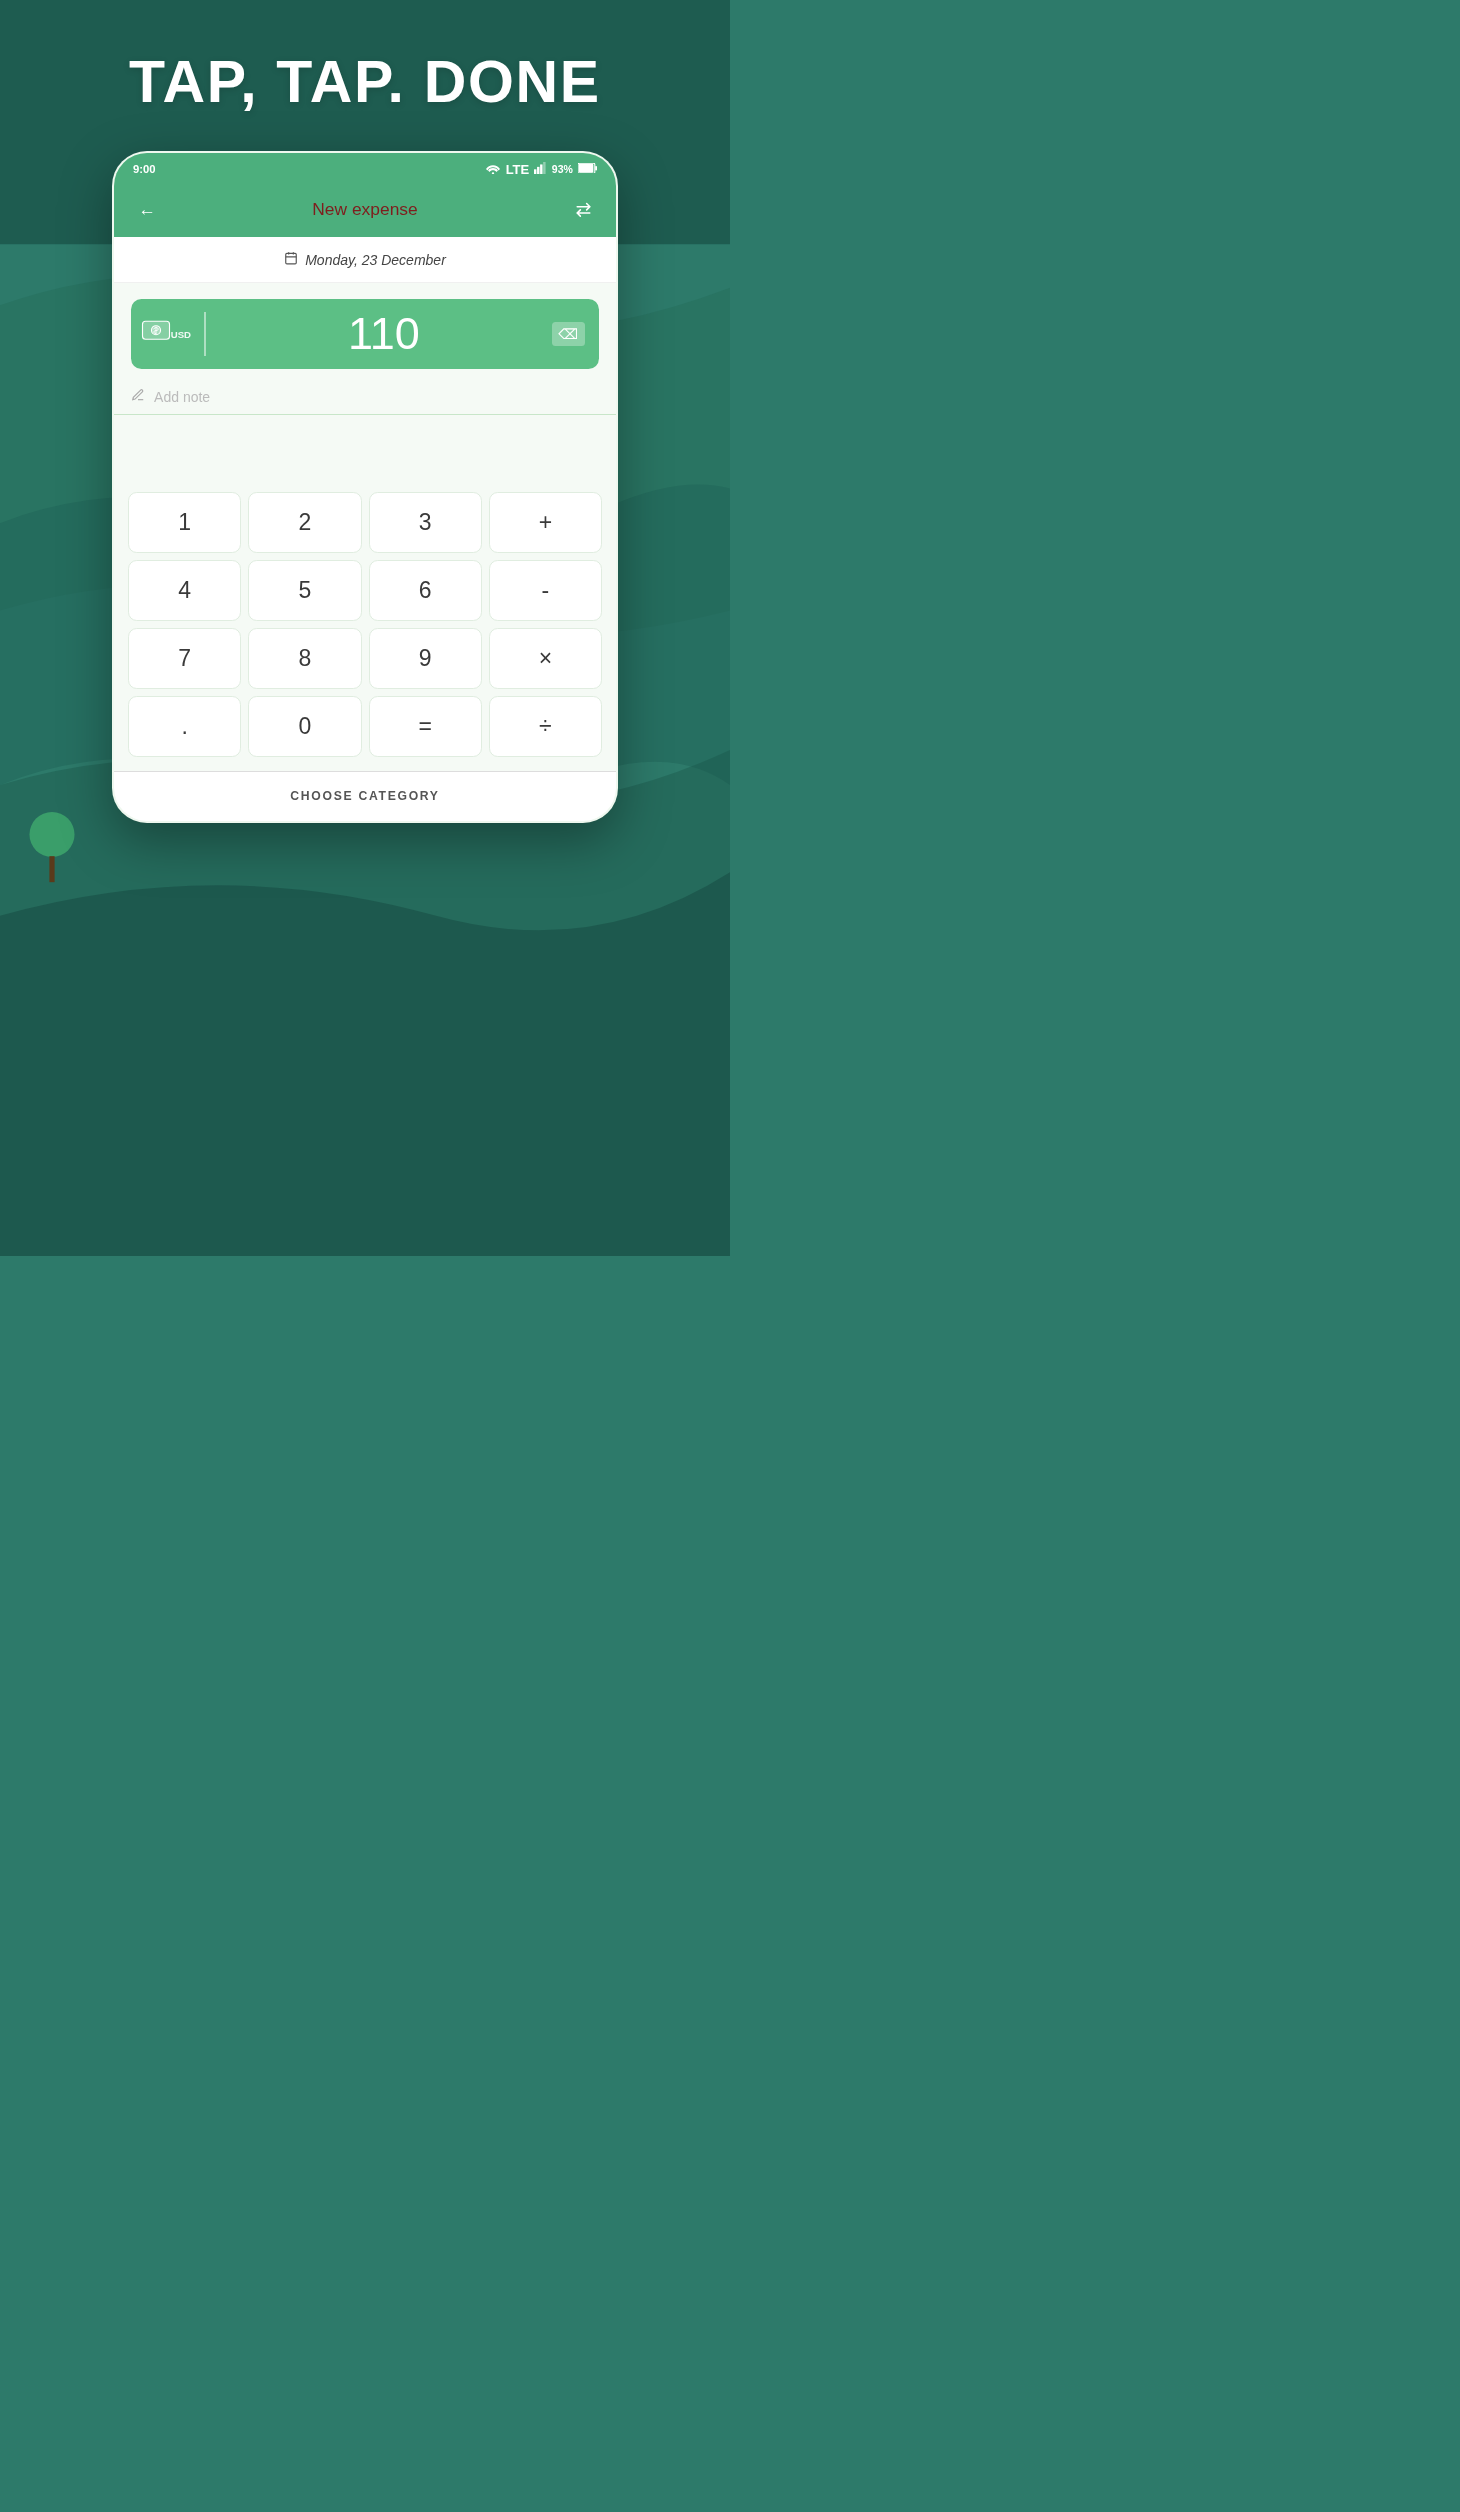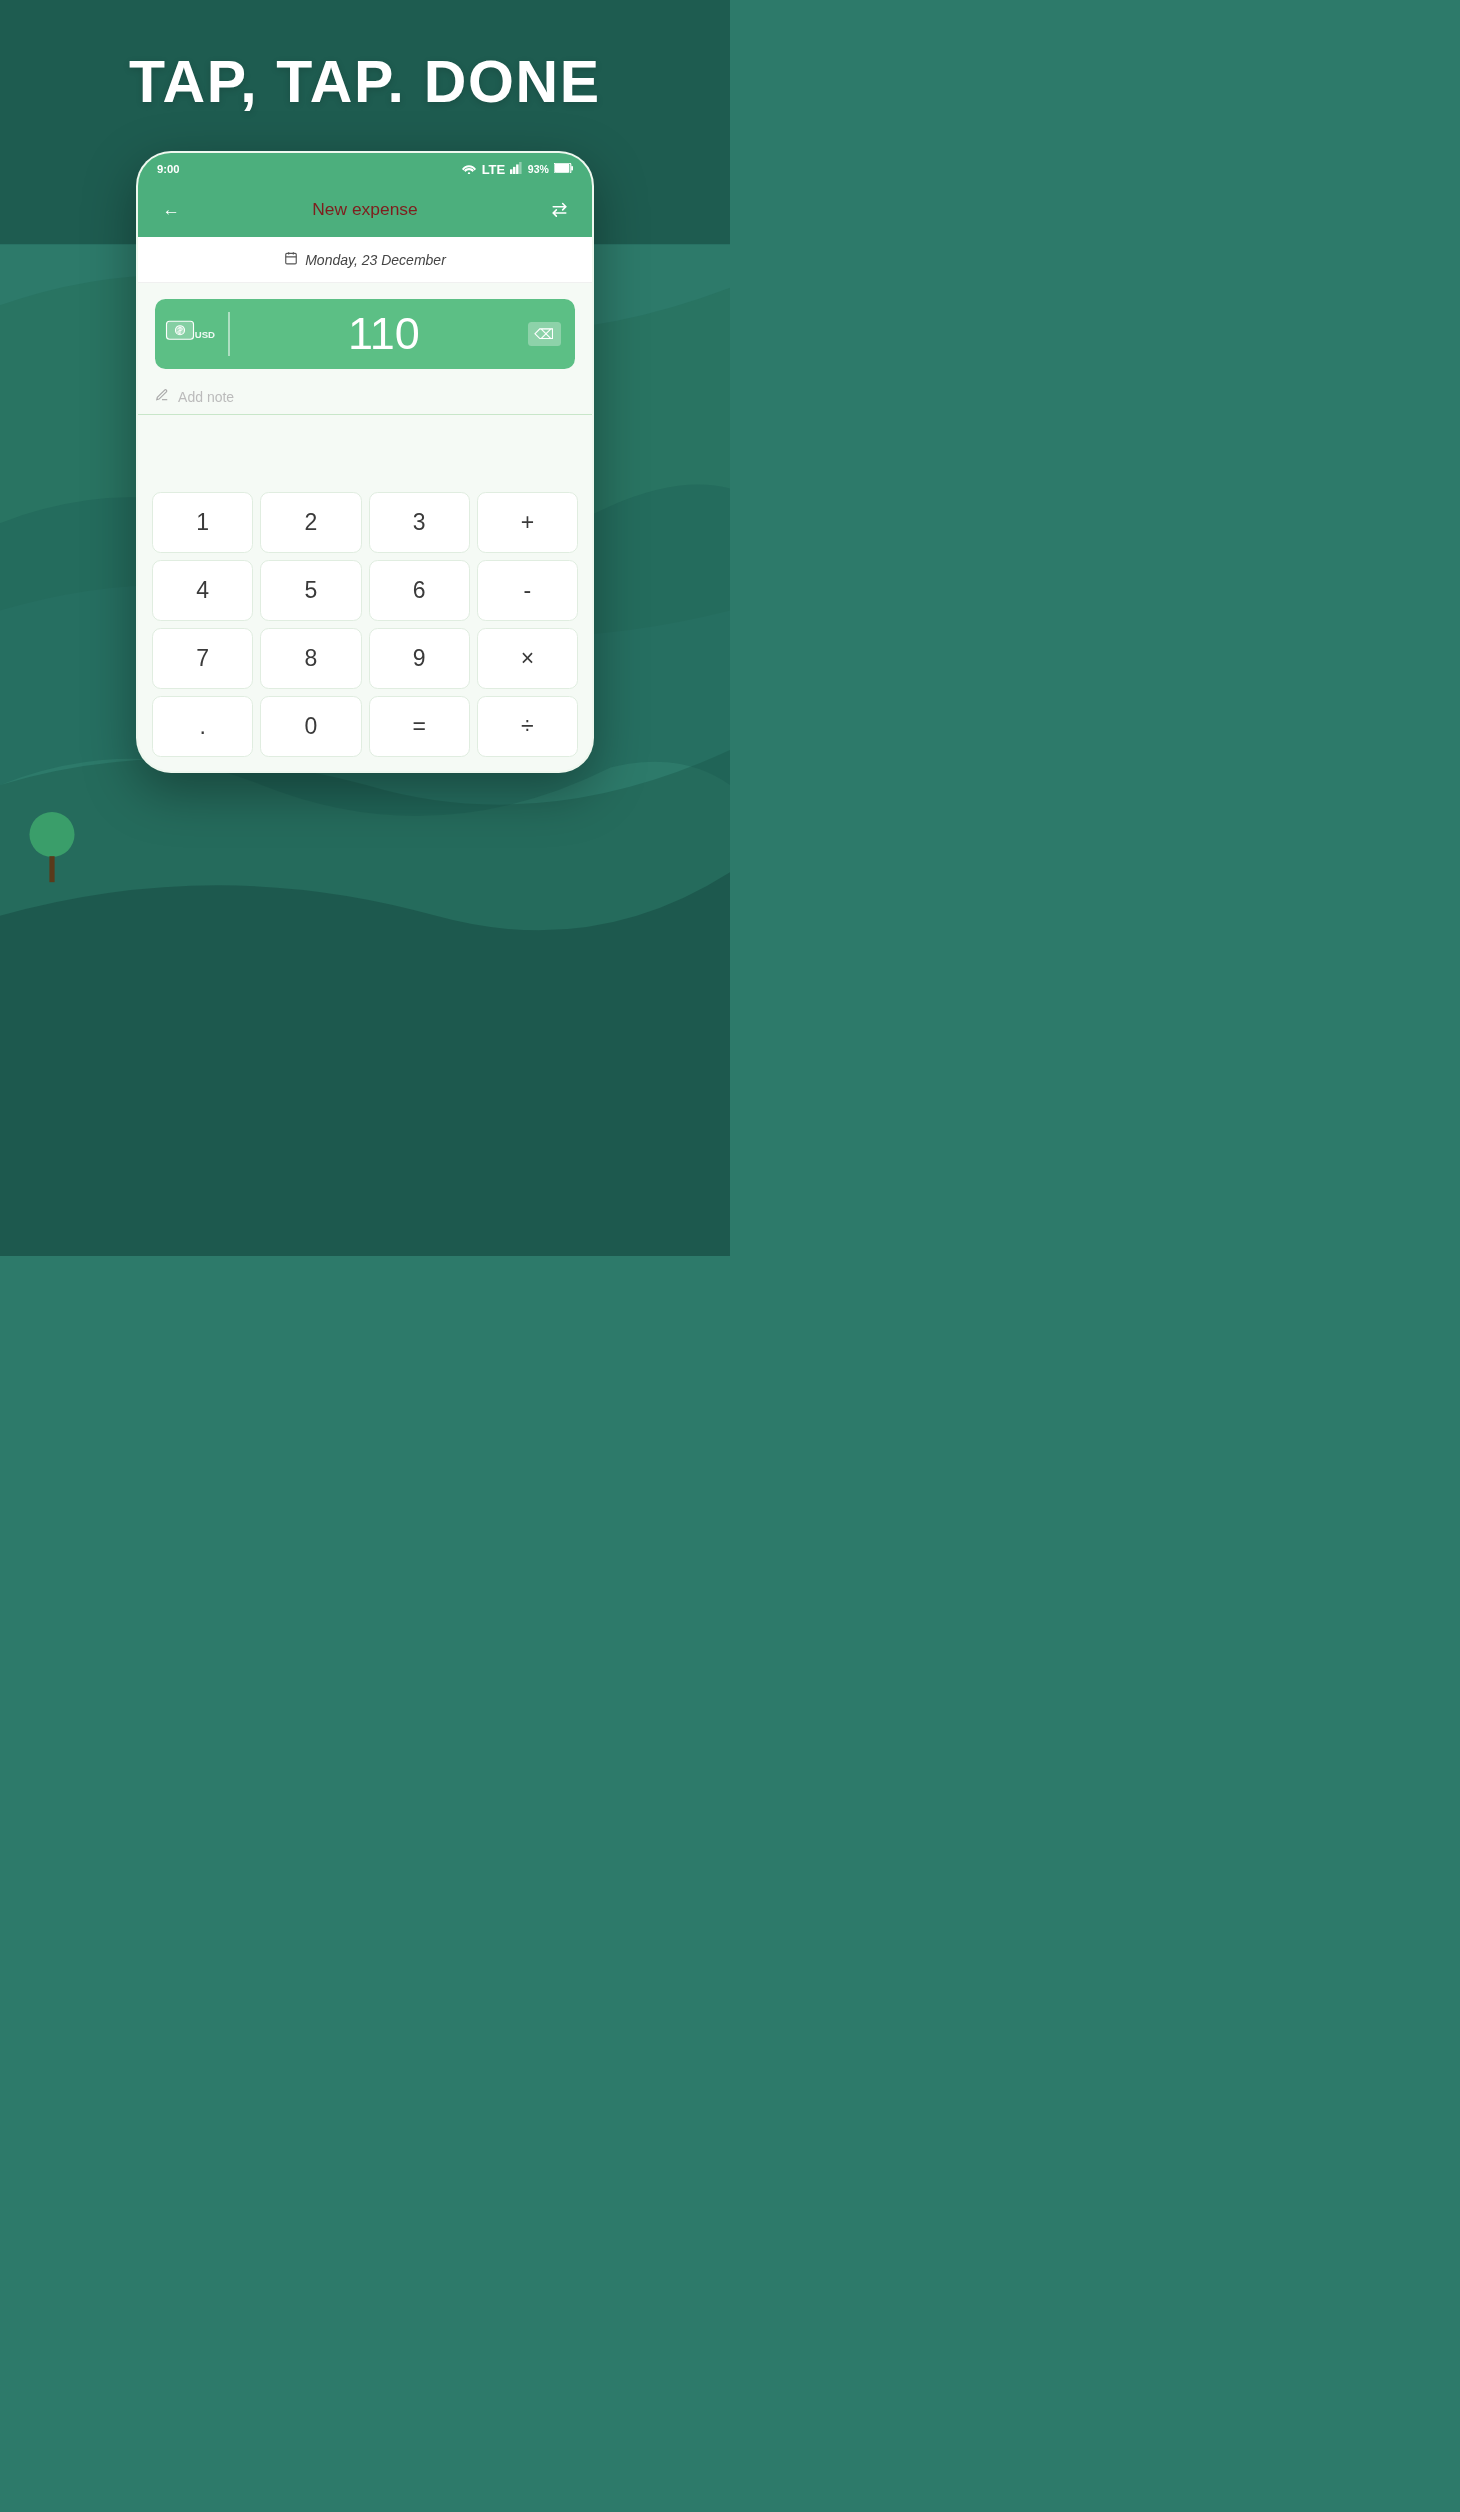--- a/index.html
+++ b/index.html
@@ -40,21 +40,21 @@
       text-align: center;
       margin-top: 48px;
       margin-bottom: 35px;
       text-shadow: 0 1.7px 7px rgba(0,0,0,0.15);
     }
 
     
     .phone-frame {
       position: relative;
       z-index: 2;
-      width: 458px;
+      width: 506px;
       background: #e8f5e9;
       border-radius: 35px;
       overflow: hidden;
       box-shadow: 0 17.4px 52px rgba(0,0,0,0.35);
       border: 2.6px solid rgba(255,255,255,0.3);
     }
 
     
     .status-bar {
       background: #4caf7d;
@@ -381,15 +381,16 @@
       <div class="calc-btn">×</div>
     </div>
     <div class="calc-row">
       <div class="calc-btn">.</div>
       <div class="calc-btn">0</div>
       <div class="calc-btn">=</div>
       <div class="calc-btn">÷</div>
     </div>
   </div>
 
+  <div class="choose-category">CHOOSE CATEGORY</div>
 
 </div>
 
 
 </body></html>

